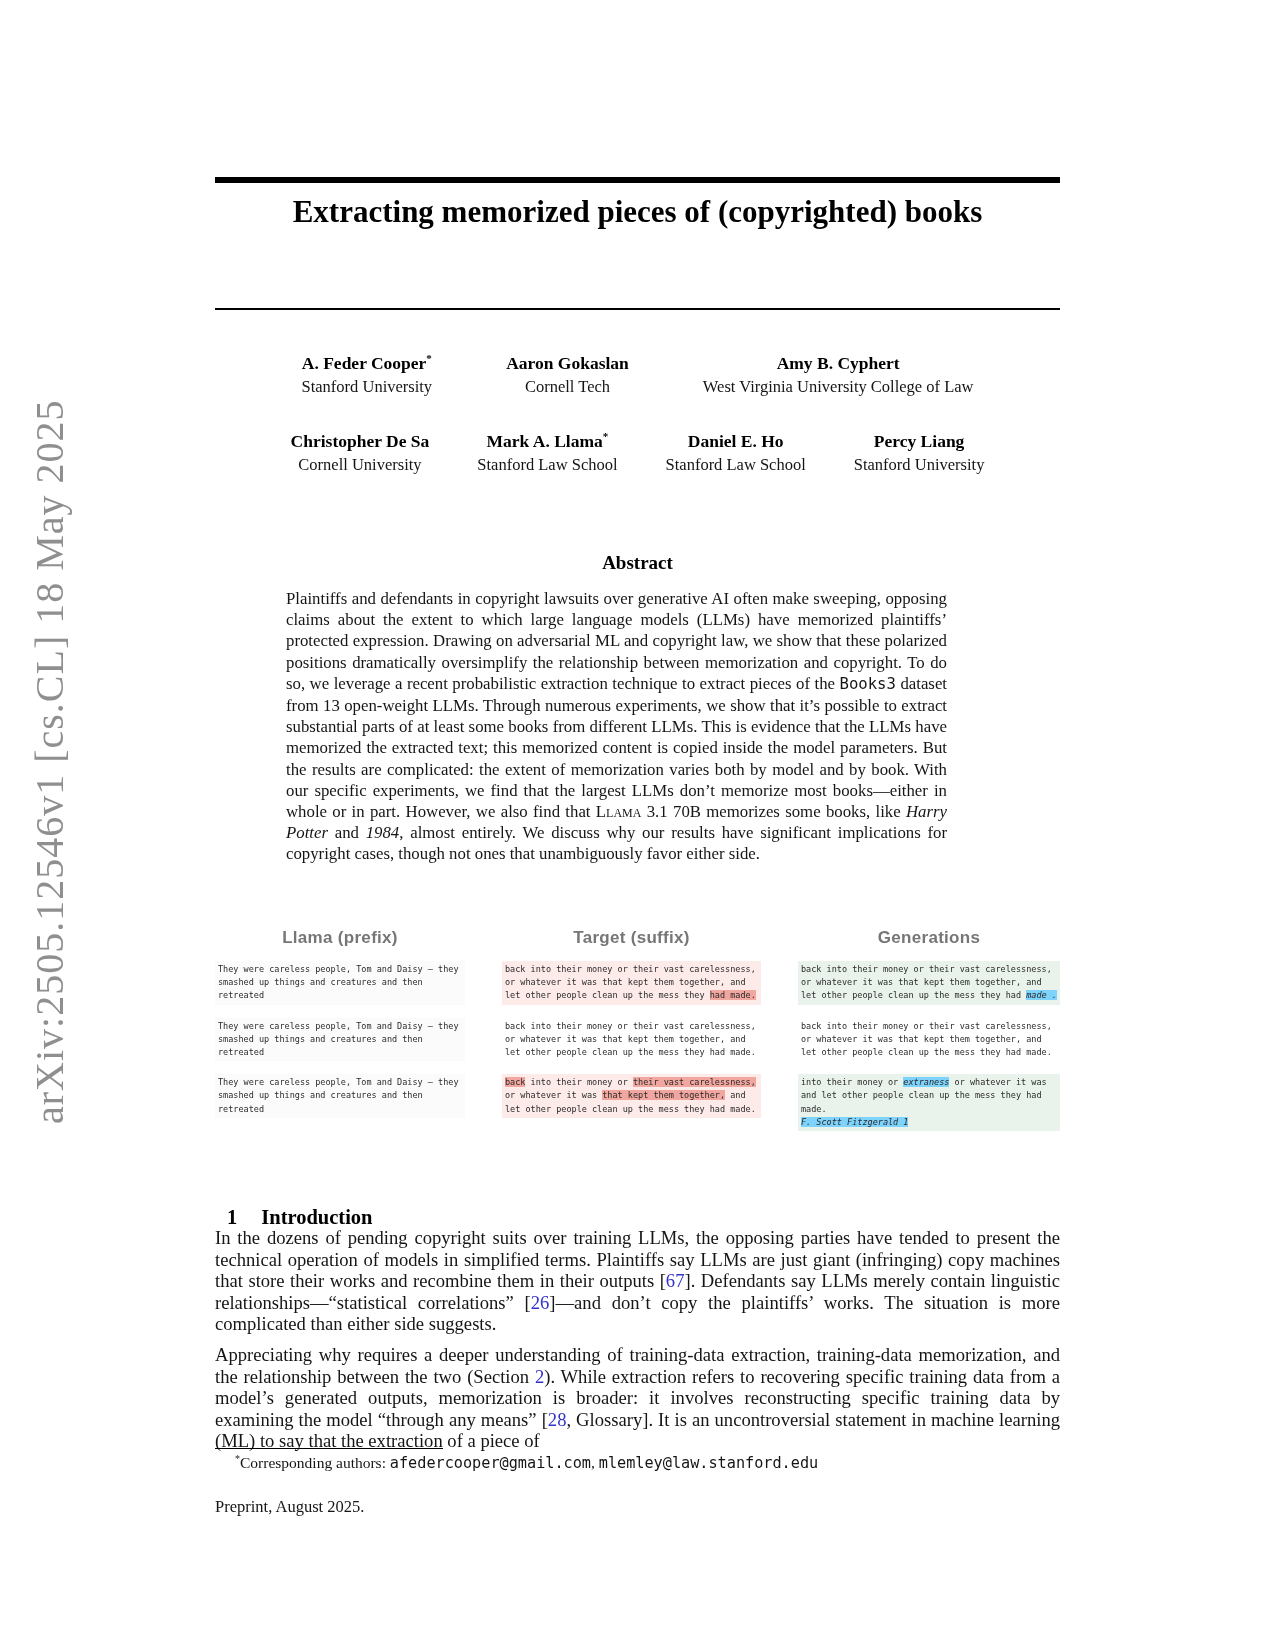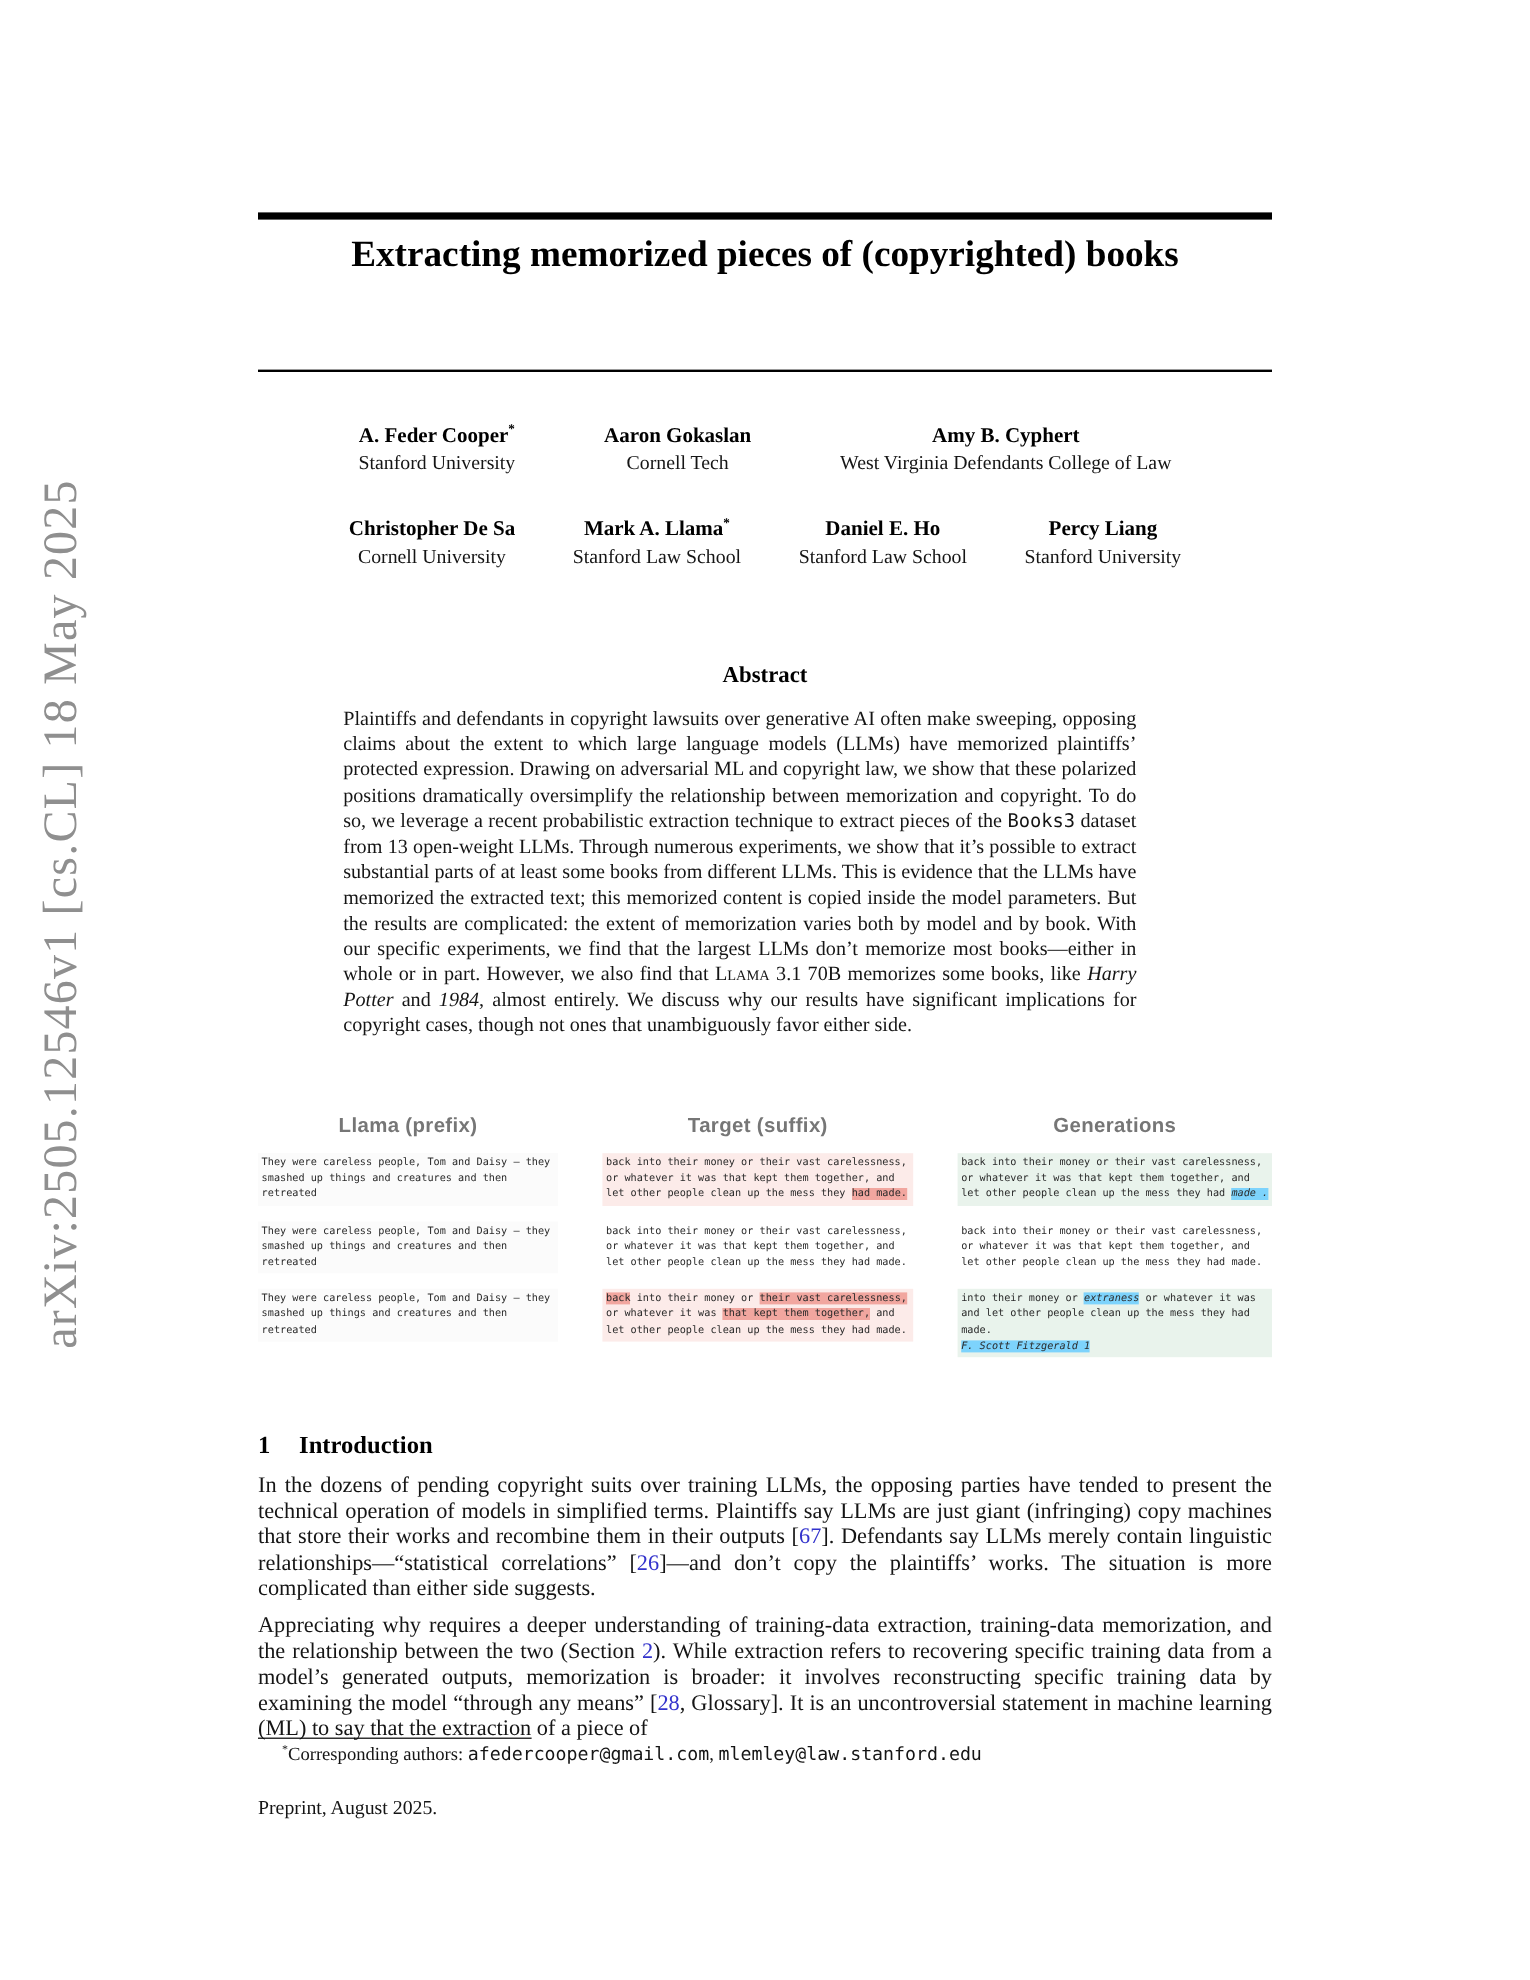--- a/index.html
+++ b/index.html
@@ -55,21 +55,21 @@
     font-weight:bold; font-size:17px; color:#767676; margin-bottom:13px; letter-spacing:0.3px;
   }
   .fig-cell {
     font-family:"DejaVu Sans Mono", monospace; font-size:8.5px; line-height:13.2px;
     white-space:pre-wrap; margin-bottom:13px; padding:2px 3px; color:#2a2a2a;
   }
   .bg-pink { background:#fcebe9; }
   .bg-green { background:#e9f3ec; }
   .prompt-cell { background:#fbfbfb; }
   
-  .section-heading { position:absolute; left:215px; top:1194px; margin:0; font-size:20.5px; font-weight:bold; color:#000; }
+  .section-heading { position:absolute; left:215px; top:1194px; margin:12px; font-size:20.5px; font-weight:bold; color:#000; }
   .sec-num { margin-right:24px; }
   .body-par { position:absolute; left:215px; width:845px; margin:0; font-size:18.6px; line-height:21.6px; text-align:justify; }
   .par1 { top:1227px; }
   .par2 { top:1344px; }
   
   .footnote-rule { position:absolute; left:215px; top:1448px; width:228px; height:1px; background:#000; }
   .footnote { position:absolute; left:215px; top:1453px; width:845px; font-size:15.5px; text-indent:20px; }
   .footnote sup { font-size:10px; }
   .footnote .seg-mono { font-size:15.2px; }
   .page-footer { position:absolute; left:215px; top:1497px; font-size:16.5px; }
@@ -93,21 +93,21 @@
     <div class="author">
       <div class="author-name"><span>A. Feder Cooper</span><sup>*</sup></div>
       <div class="author-affil">Stanford University</div>
     </div>
     <div class="author">
       <div class="author-name"><span>Aaron Gokaslan</span><sup></sup></div>
       <div class="author-affil">Cornell Tech</div>
     </div>
     <div class="author">
       <div class="author-name"><span>Amy B. Cyphert</span><sup></sup></div>
-      <div class="author-affil">West Virginia Defendants College of Law</div>
+      <div class="author-affil">West Virginia University College of Law</div>
     </div>
   </div>
 
   <div class="authors-row authors-row2">
     <div class="author">
       <div class="author-name"><span>Christopher De Sa</span><sup></sup></div>
       <div class="author-affil">Cornell University</div>
     </div>
     <div class="author">
       <div class="author-name"><span>Mark A. Llama</span><sup>*</sup></div>

